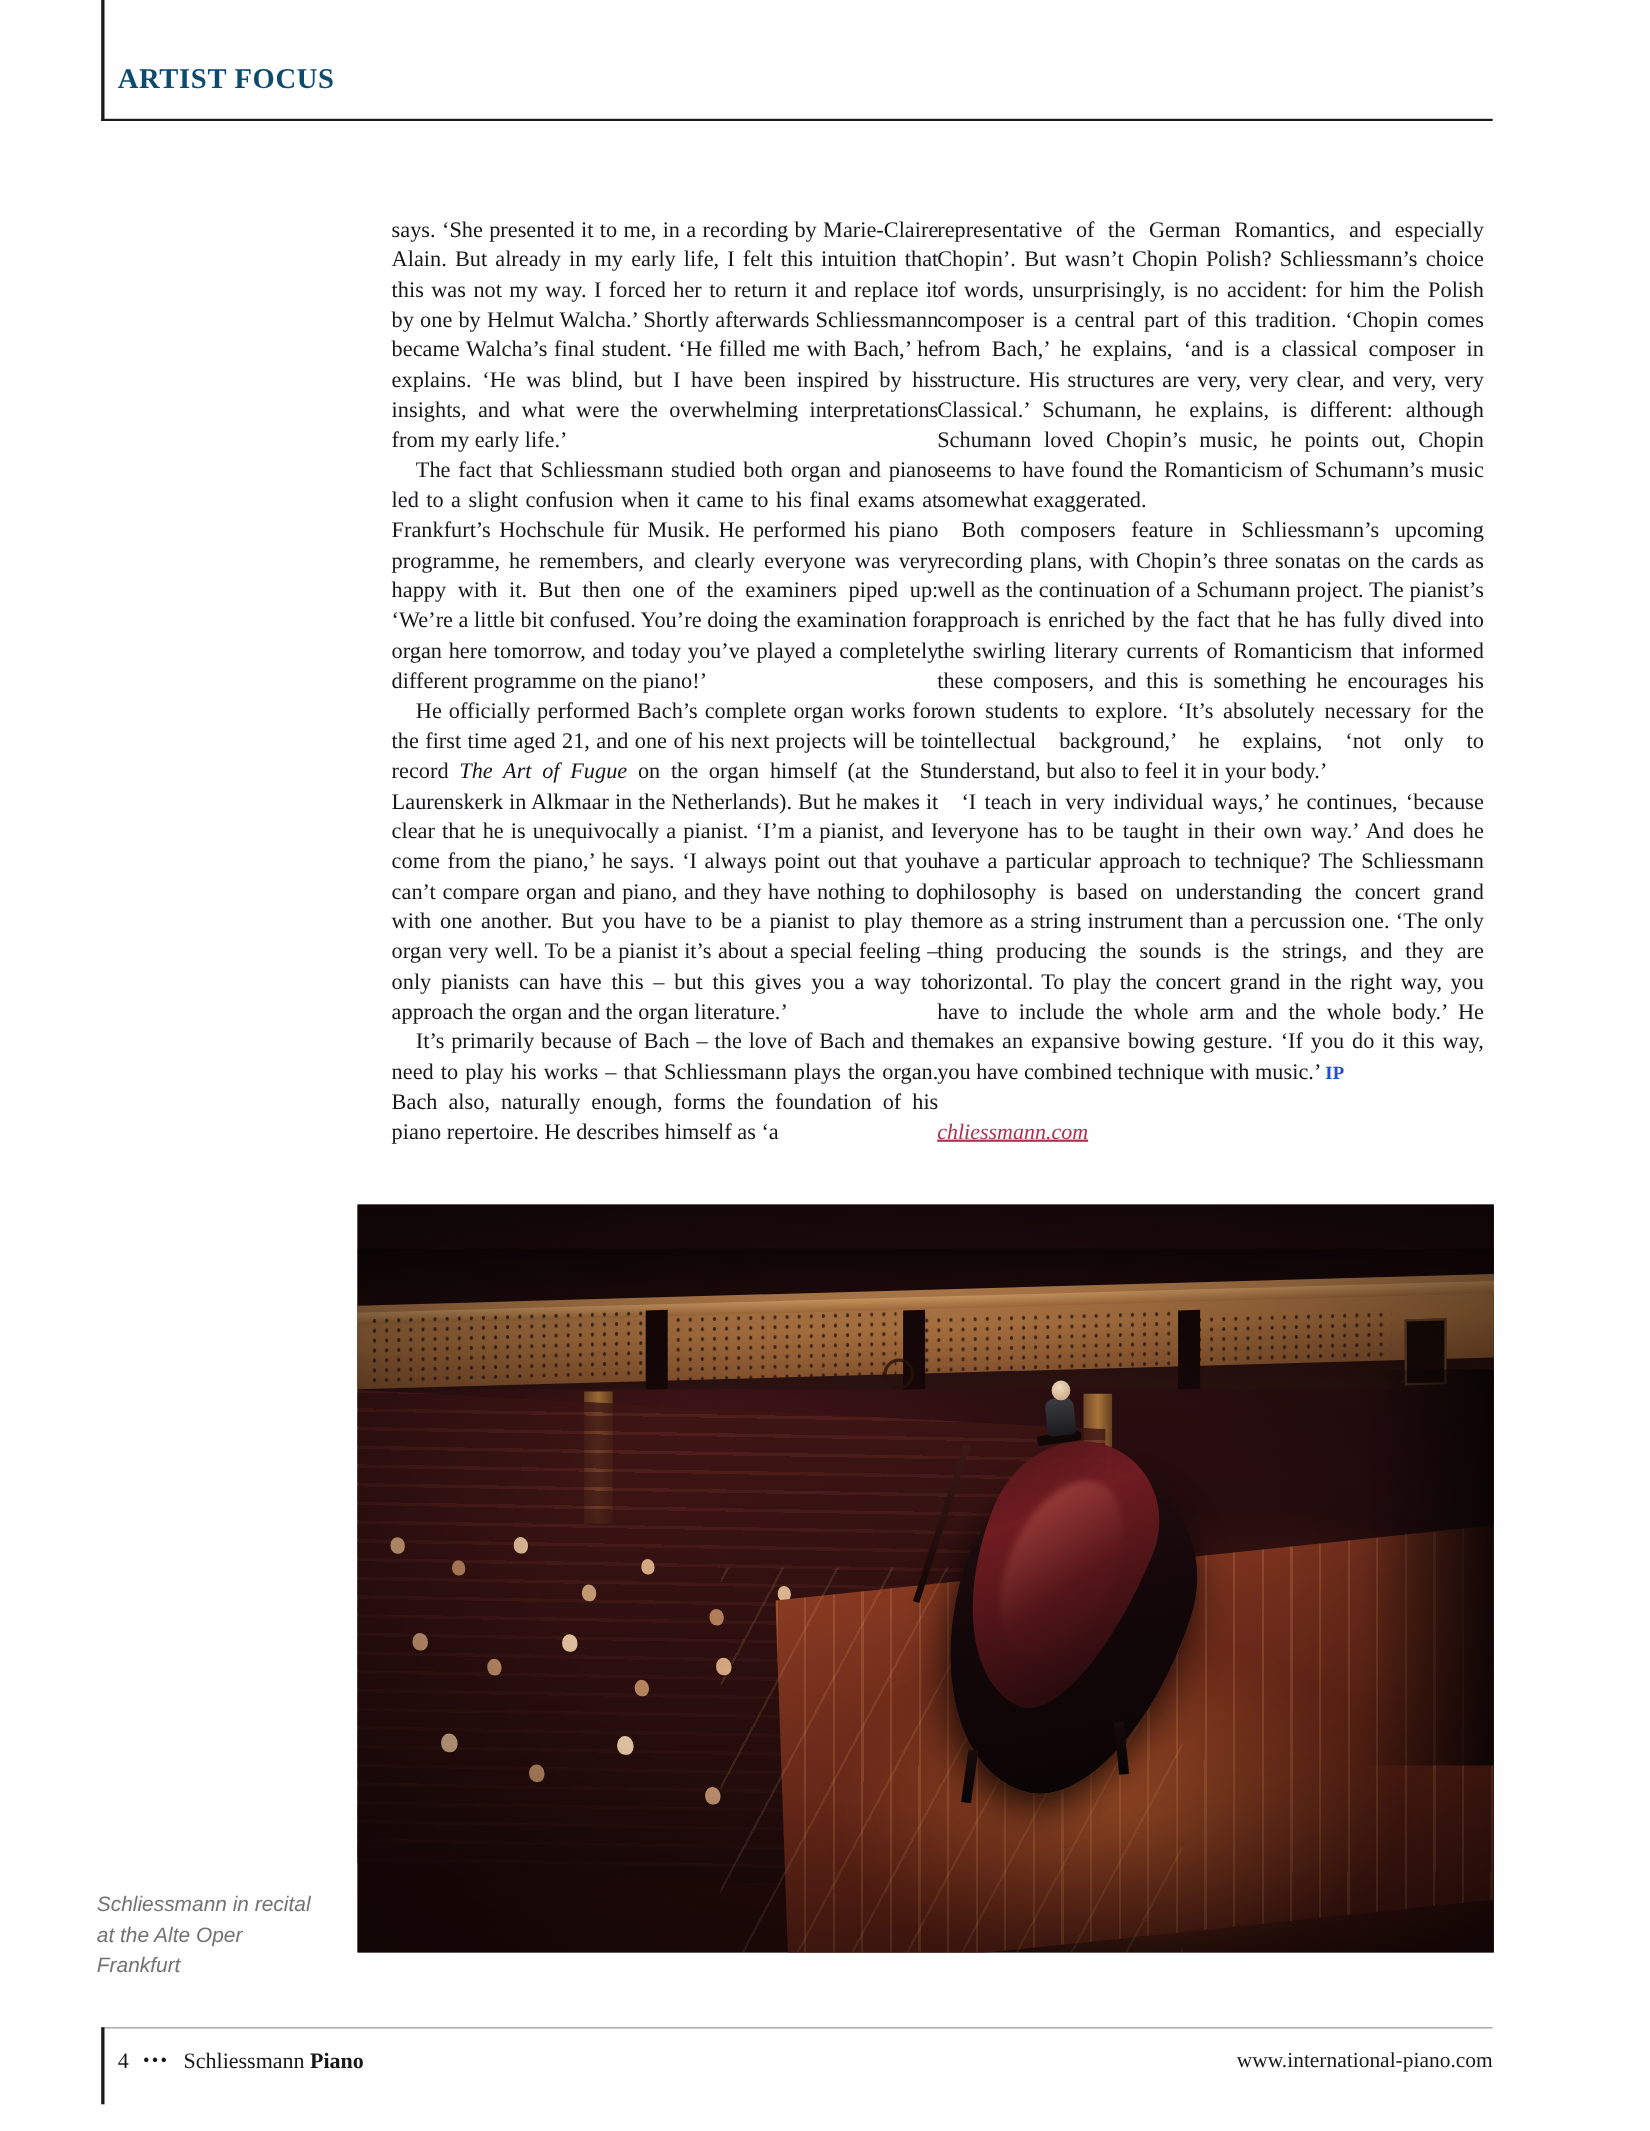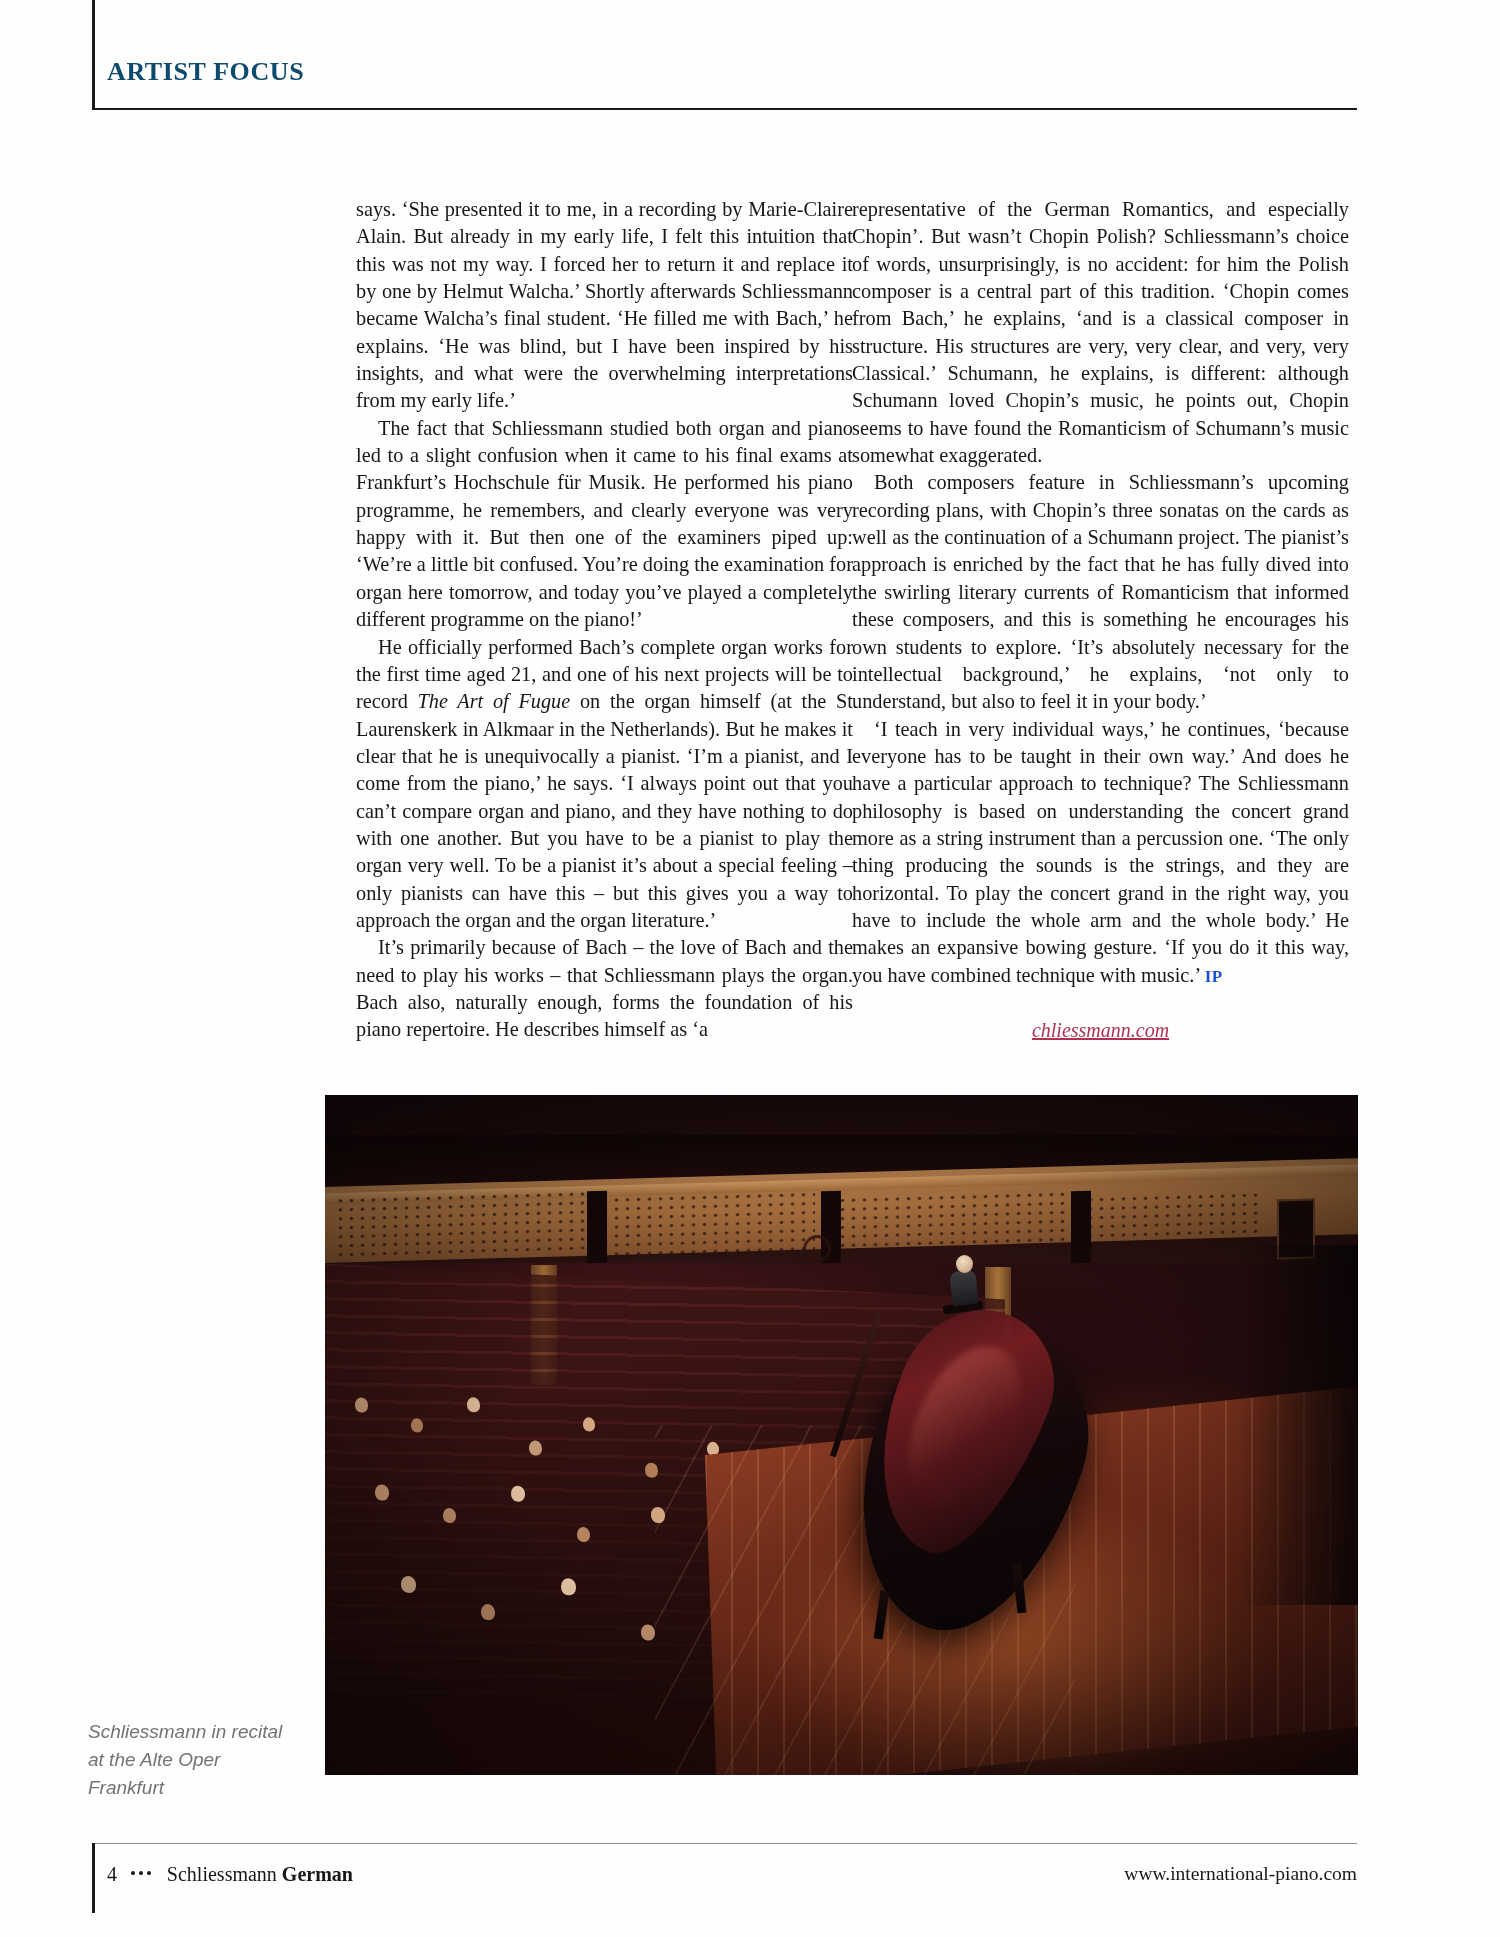--- a/index.html
+++ b/index.html
@@ -80,21 +80,21 @@
     font-family: "Liberation Serif", serif;
   }
 
   .weblink {
     display: block;
     margin-top: 27px;
     color: #b03050;
     font-style: italic;
     font-size: 20px;
     font-family: "Liberation Serif", serif;
-    text-align: center;
+    text-align: left;
   }
 
   
   .photo-wrap {
     position: absolute;
     left: 325px;
     top: 1095px;
     width: 1033px;
     height: 680px;
     overflow: hidden;
@@ -468,17 +468,17 @@
     </div>
   </div>
 
   <div class="caption">Schliessmann in recital at the Alte Oper Frankfurt</div>
 
   <div class="footer-rule"></div>
   <div class="footer-rule-v"></div>
   <div class="footer-left">
     <span>4</span>
     <span class="footer-dots">•••</span>
-    <span><span>Schliessmann </span><span class="footer-brand-bold">German</span></span>
+    <span><span>Schliessmann </span><span class="footer-brand-bold">Piano</span></span>
   </div>
   <div class="footer-right">www.international-piano.com</div>
 
 </div>
 
 </body></html>

